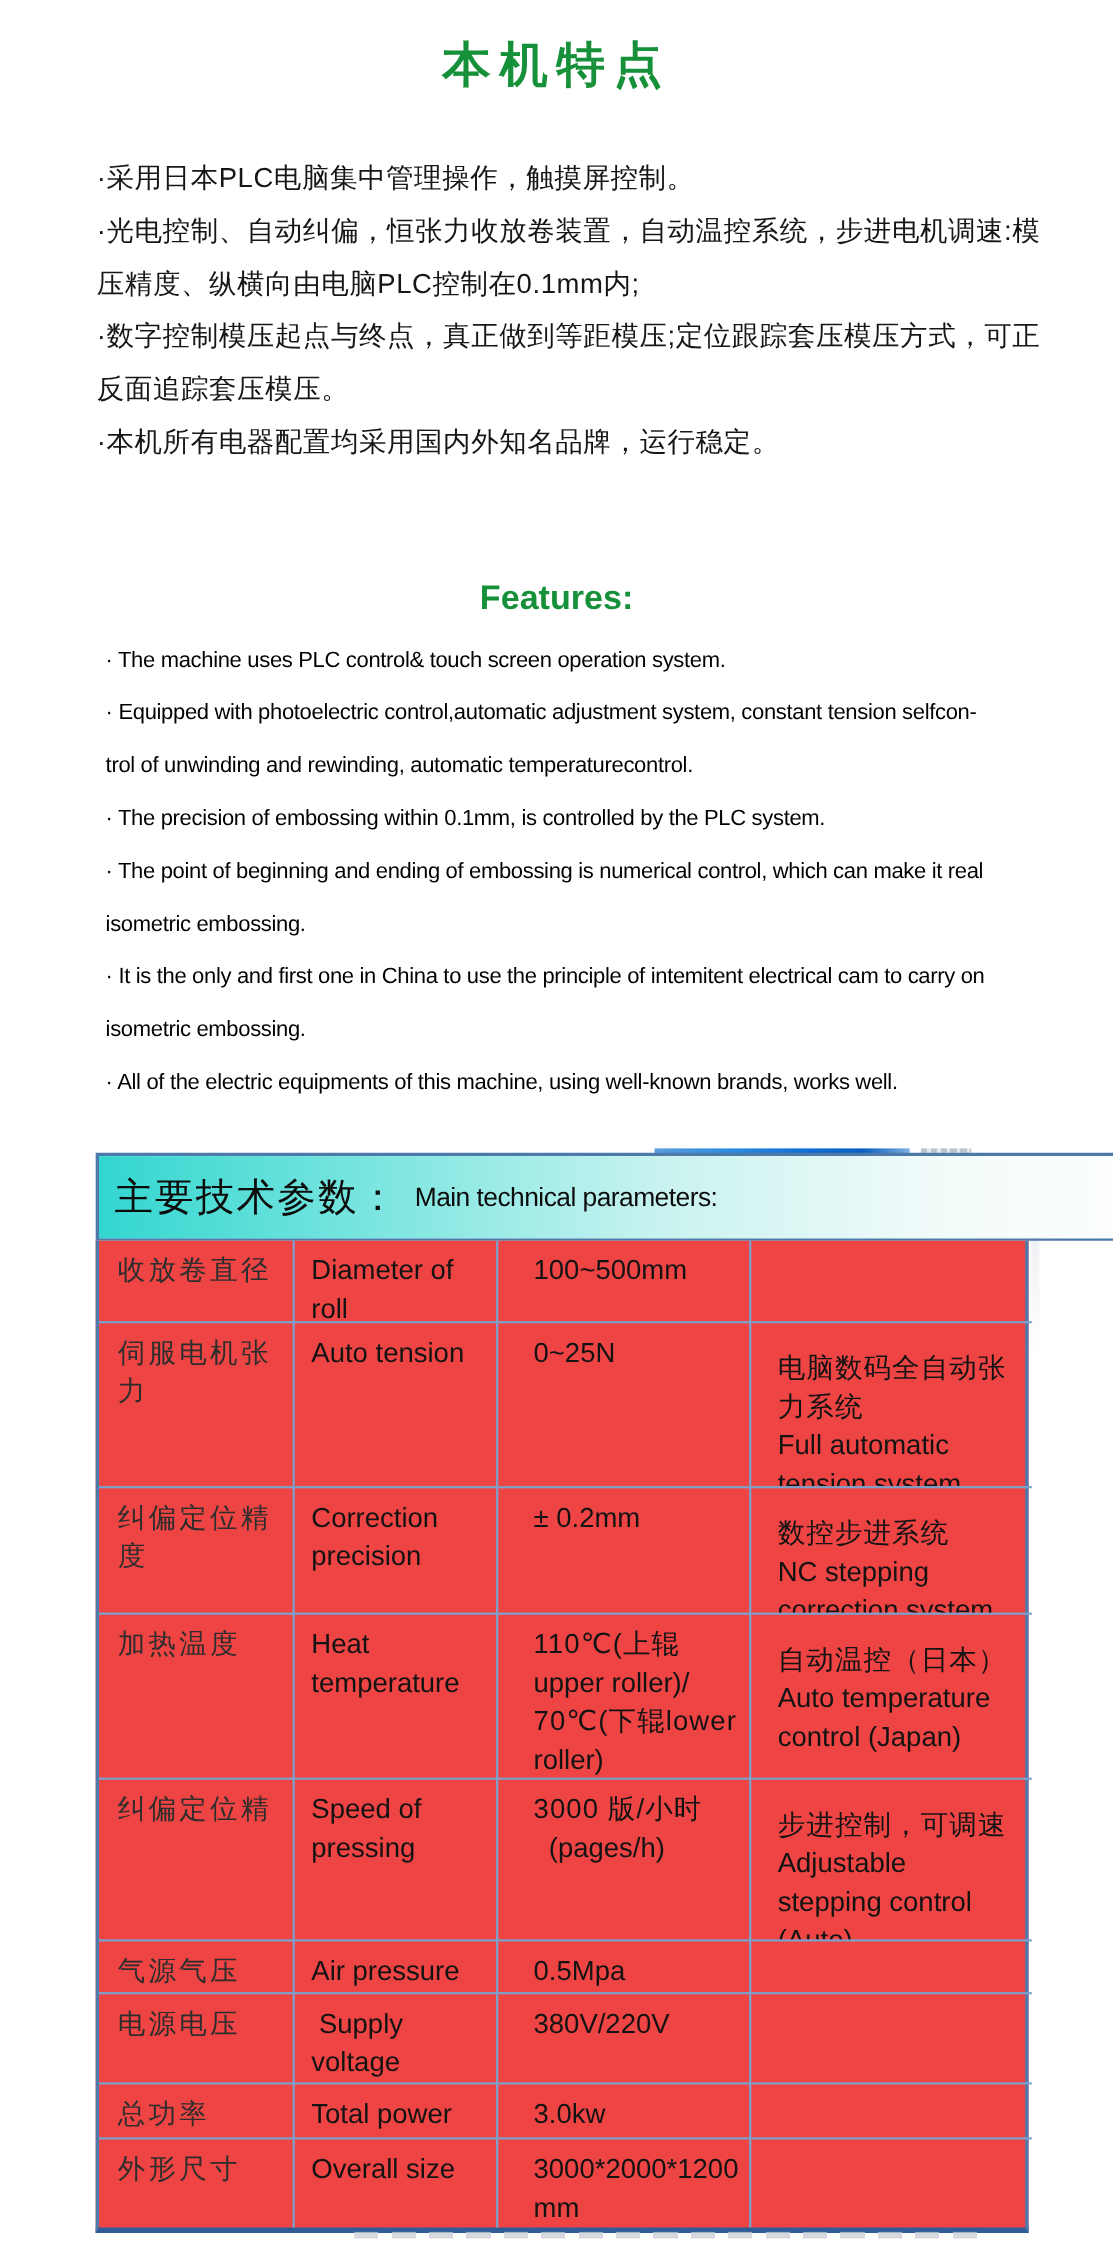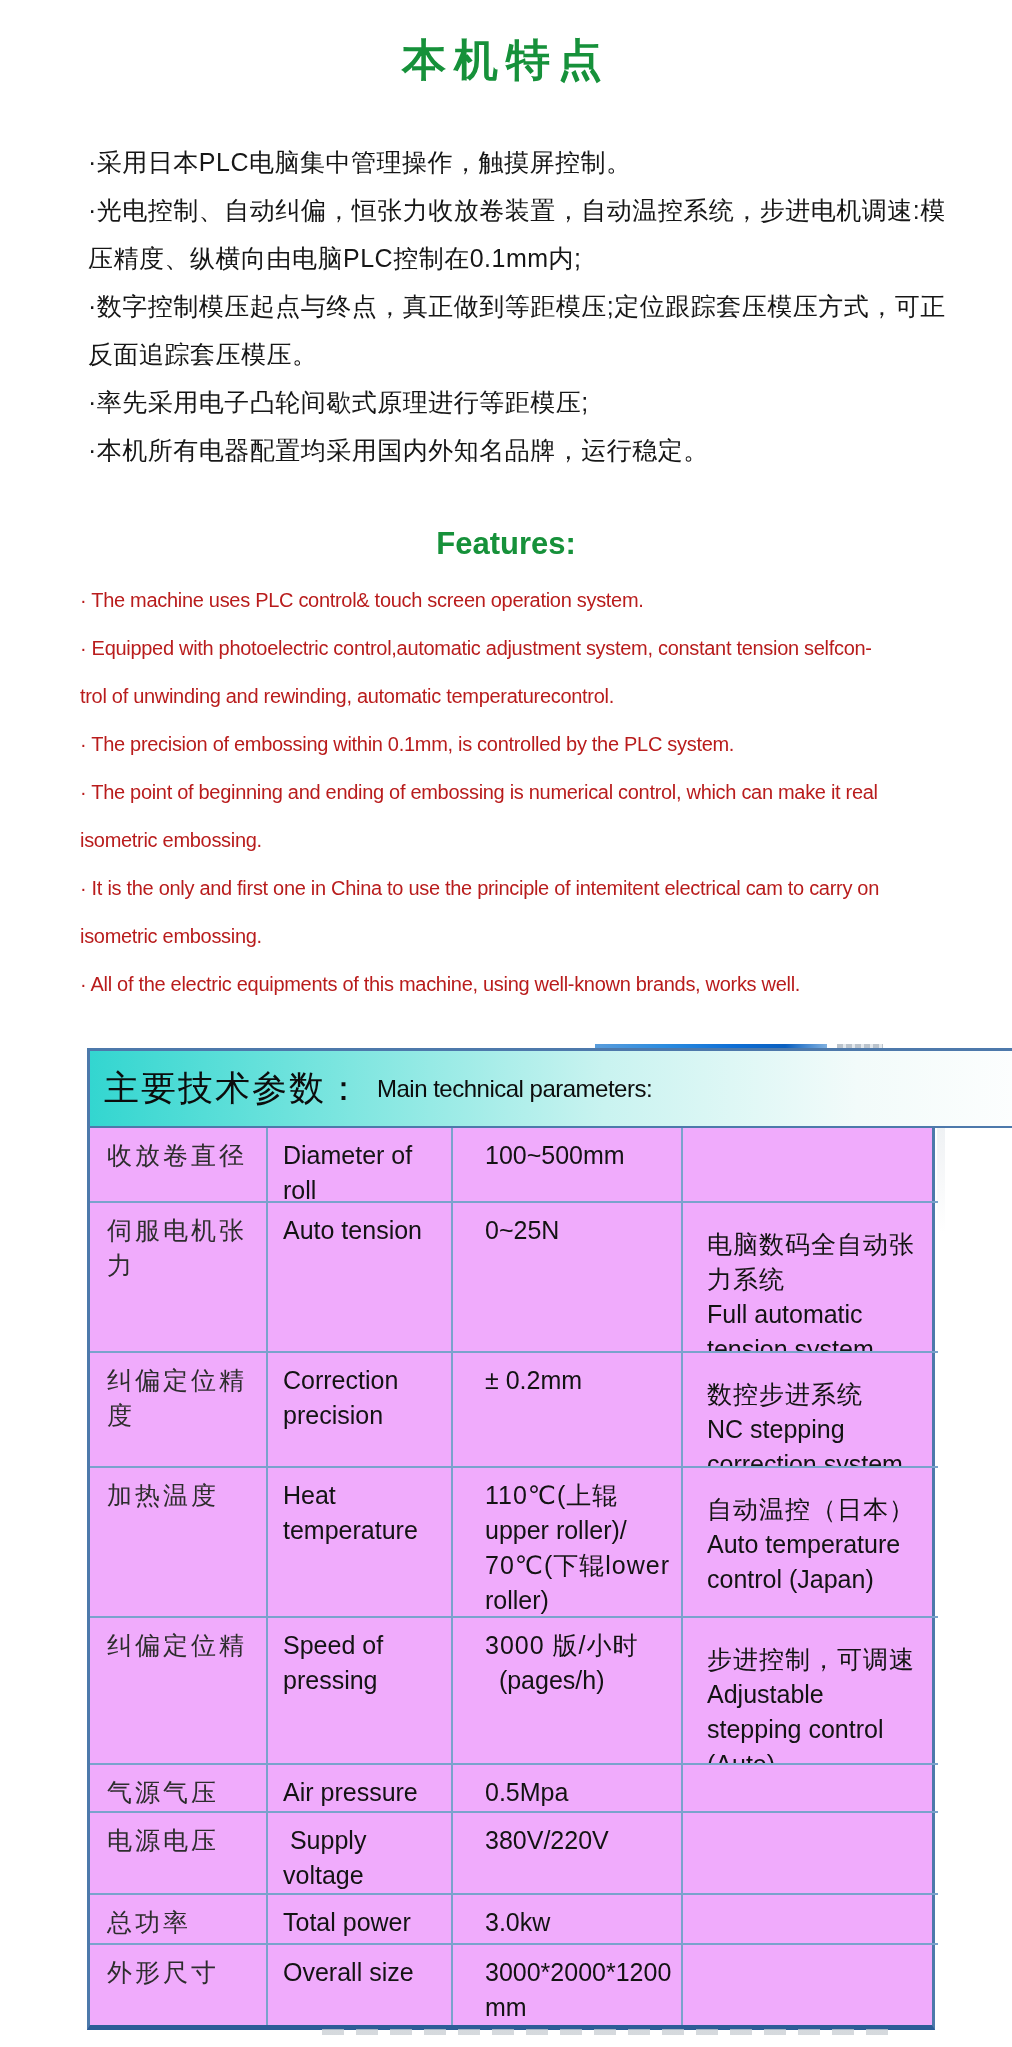--- a/index.html
+++ b/index.html
@@ -30,21 +30,21 @@
   }
   .zh-paragraph .line {
     height: 48px; line-height: 48px; font-size: 25px; white-space: pre;
     color: #161616; letter-spacing: 0.5px;
   }
   .en-paragraph {
     position: absolute; top: 576px; left: 80px; width: 880px;
   }
   .en-paragraph .line {
     height: 48px; line-height: 48px; font-size: 20px; white-space: pre;
-    color: #b91c1c; letter-spacing: -0.3px;
+    color: #000000; letter-spacing: -0.3px; margin-left: 16px;
   }
 
   
   .artifact-bar {
     position: absolute; left: 595px; top: 1044px; width: 232px; height: 5px;
     background: linear-gradient(90deg,#5a9ddc 0%,#2b8ce0 30%,#0e6fd6 60%,#0a60c0 82%,#7fb0e0 100%);
   }
   .artifact-dash {
     position: absolute; left: 837px; top: 1044px; width: 46px; height: 4px;
     background: repeating-linear-gradient(90deg,#aeb9c4 0 6px, #dfe5ea 6px 9px);
@@ -78,21 +78,21 @@
   }
   .table-header .hdr-en {
     font-size: 24px; color: #0c0c0c; margin-left: 14px; letter-spacing: -0.5px;
   }
   .table-grid {
     box-sizing: border-box; width: 848px;
     display: grid;
     grid-template-columns: 178px 185px 230px 255px;
     border-left: 3px solid #4d79ab; border-right: 3px solid #4d79ab;
     border-bottom: 5px solid #2d5c97;
-    background: #f0abfc;
+    background: #ef4444;
   }
   .cell {
     box-sizing: border-box;
     border-right: 2px solid #7aa2cc;
     border-bottom: 2px solid #7aa2cc;
     overflow: hidden;
   }
   .cell:nth-child(4n) { border-right: none; }
   .cell.last-row { border-bottom: none; }
   .cell-line { line-height: 35px; font-size: 25px; white-space: pre; color: #131313; }
@@ -109,21 +109,20 @@
 <div class="page">
 
   <h1 class="page-title">本机特点</h1>
 
   <div class="zh-paragraph" id="zh-lines">
       <div class="line">·采用日本PLC电脑集中管理操作，触摸屏控制。</div>
       <div class="line">·光电控制、自动纠偏，恒张力收放卷装置，自动温控系统，步进电机调速:模</div>
       <div class="line">压精度、纵横向由电脑PLC控制在0.1mm内;</div>
       <div class="line">·数字控制模压起点与终点，真正做到等距模压;定位跟踪套压模压方式，可正</div>
       <div class="line">反面追踪套压模压。</div>
-      <div class="line">·率先采用电子凸轮间歇式原理进行等距模压;</div>
       <div class="line">·本机所有电器配置均采用国内外知名品牌，运行稳定。</div>
     </div>
 
   <h2 class="features-heading">Features:</h2>
 
   <div class="en-paragraph" id="en-lines">
       <div class="line">· The machine uses PLC control&amp; touch screen operation system.</div>
       <div class="line">· Equipped with photoelectric control,automatic adjustment system, constant tension selfcon-</div>
       <div class="line">trol of unwinding and rewinding, automatic temperaturecontrol.</div>
       <div class="line">· The precision of embossing within 0.1mm, is controlled by the PLC system.</div>

